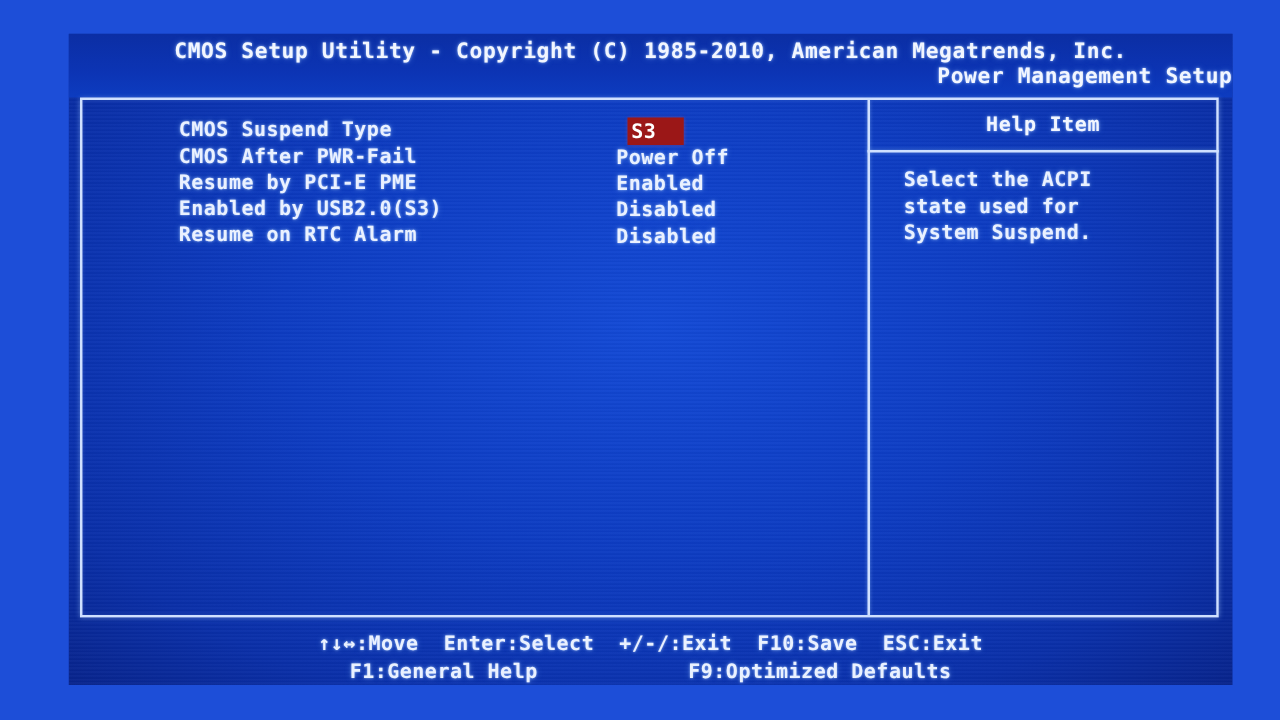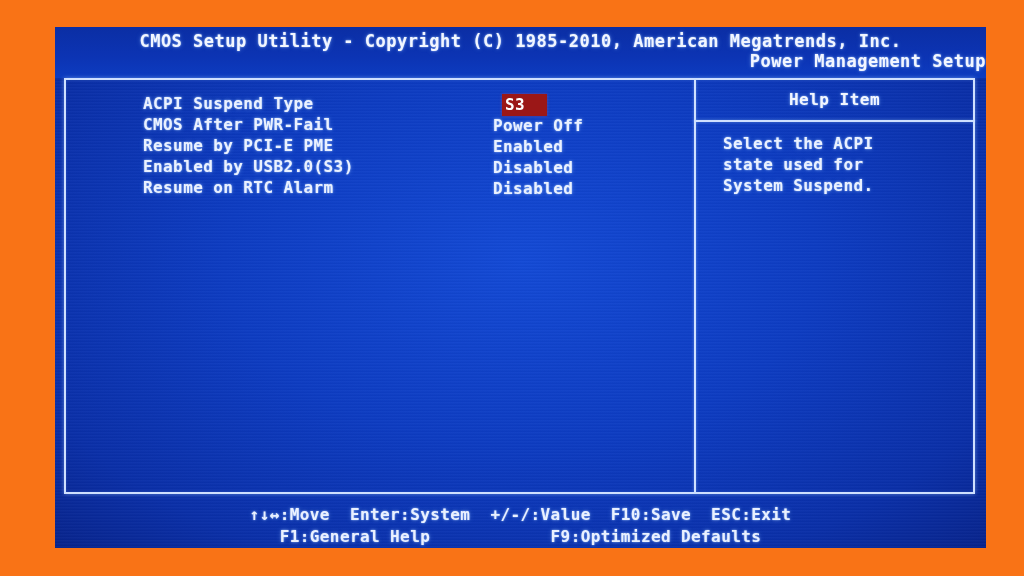--- a/index.html
+++ b/index.html
@@ -12,21 +12,21 @@
     height: 576px;
     overflow: hidden;
     font-family: "DejaVu Sans Mono", monospace;
   }
 
   
   #screen-frame {
     position: relative;
     width: 1024px;
     height: 576px;
-    background: #f97316;
+    background: #1d4ed8;
   }
 
   
   #bios-screen {
     position: absolute;
     left: 55px;
     top: 27px;
     width: 931px;
     height: 521px;
     background:
@@ -225,21 +225,21 @@
     <div class="txt" id="title-line-2">Power Management Setup</div>
 
     <div id="main-frame">
 
       <div id="pane-divider"></div>
       <div id="help-divider"></div>
 
       <div id="settings-list">
 
         <div class="setting-row selected" style="top:14px;">
-          <span class="setting-label">ACPI Suspend Type</span>
+          <span class="setting-label">CMOS Suspend Type</span>
           <span class="setting-value">S3</span>
         </div>
 
         <div class="setting-row" style="top:35px;">
           <span class="setting-label">CMOS After PWR-Fail</span>
           <span class="setting-value">Power Off</span>
         </div>
 
         <div class="setting-row" style="top:56px;">
           <span class="setting-label">Resume by PCI-E PME</span>
@@ -261,18 +261,18 @@
       <div id="help-pane">
         <div class="txt" id="help-title">Help Item</div>
         <div class="help-line" style="top:54px;">Select the ACPI</div>
         <div class="help-line" style="top:75px;">state used for</div>
         <div class="help-line" style="top:96px;">System Suspend.</div>
       </div>
 
     </div>
 
     <div id="footer">
-      <div class="footer-line" id="footer-line-1">↑↓↔:Move  Enter:System  +/-/:Value  F10:Save  ESC:Exit</div>
+      <div class="footer-line" id="footer-line-1">↑↓↔:Move  Enter:Select  +/-/:Exit  F10:Save  ESC:Exit</div>
       <div class="footer-line" id="footer-line-2">F1:General Help            F9:Optimized Defaults</div>
     </div>
 
   </div>
 </div>
 
 </body></html>

